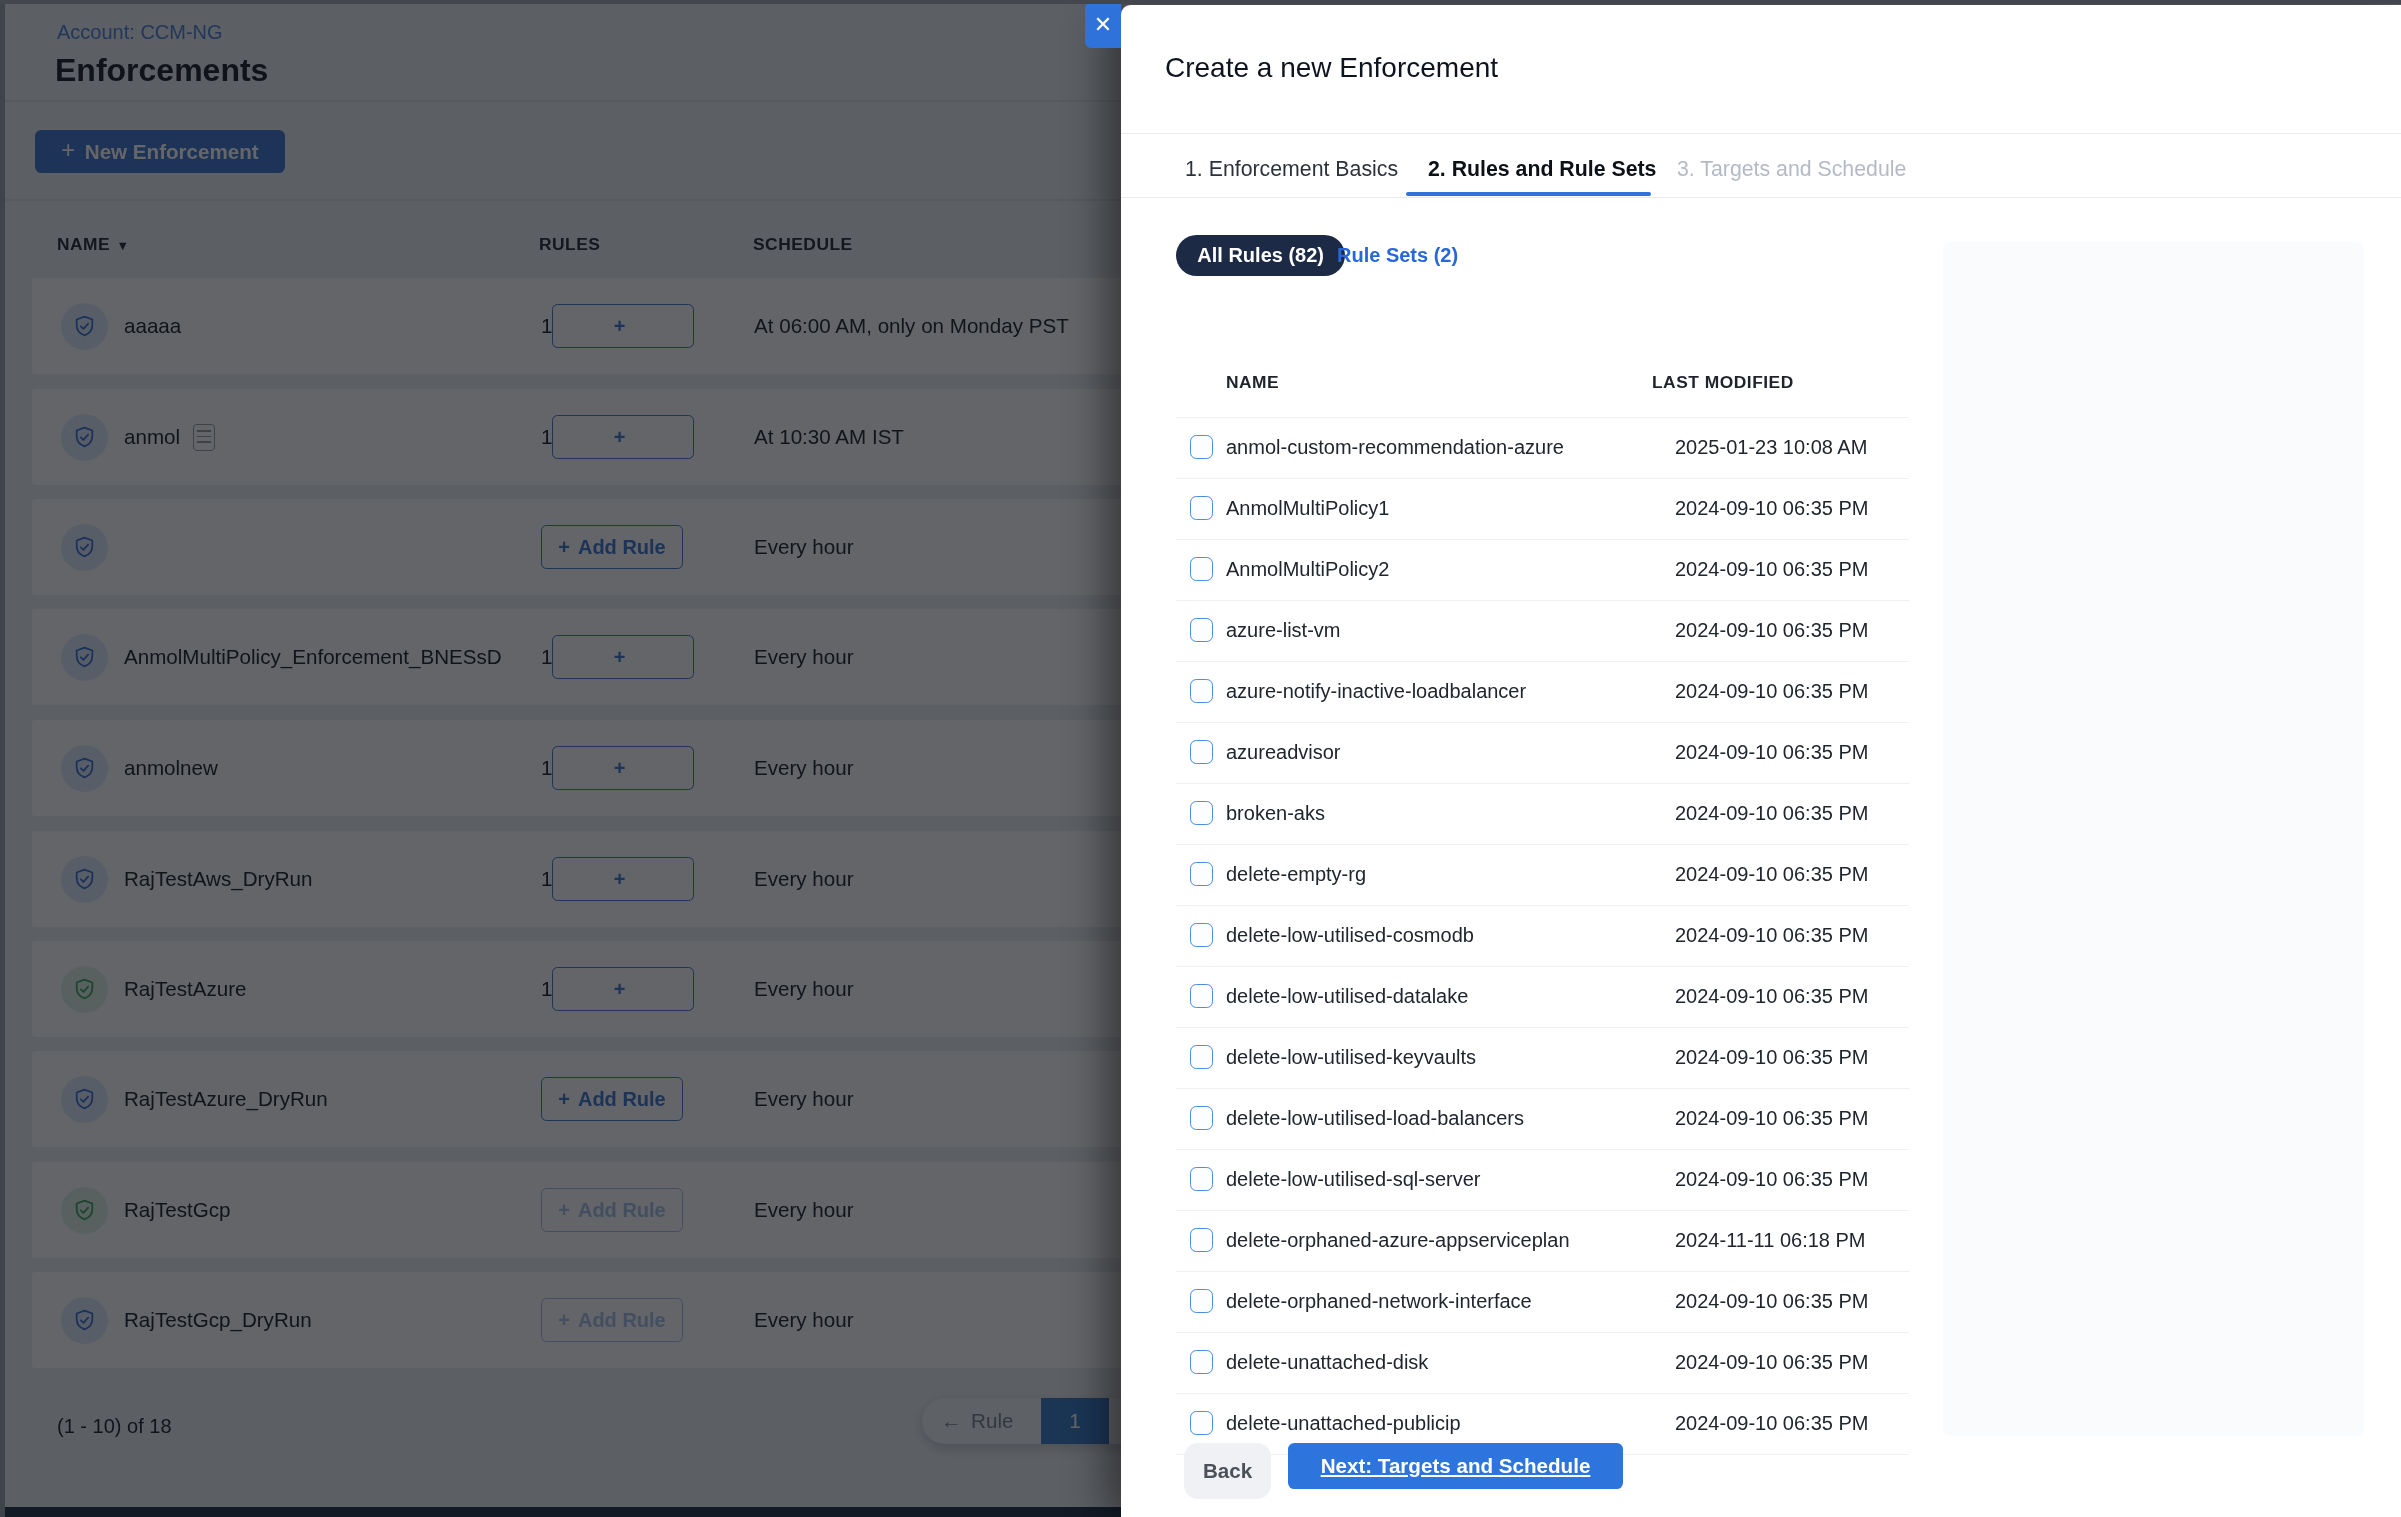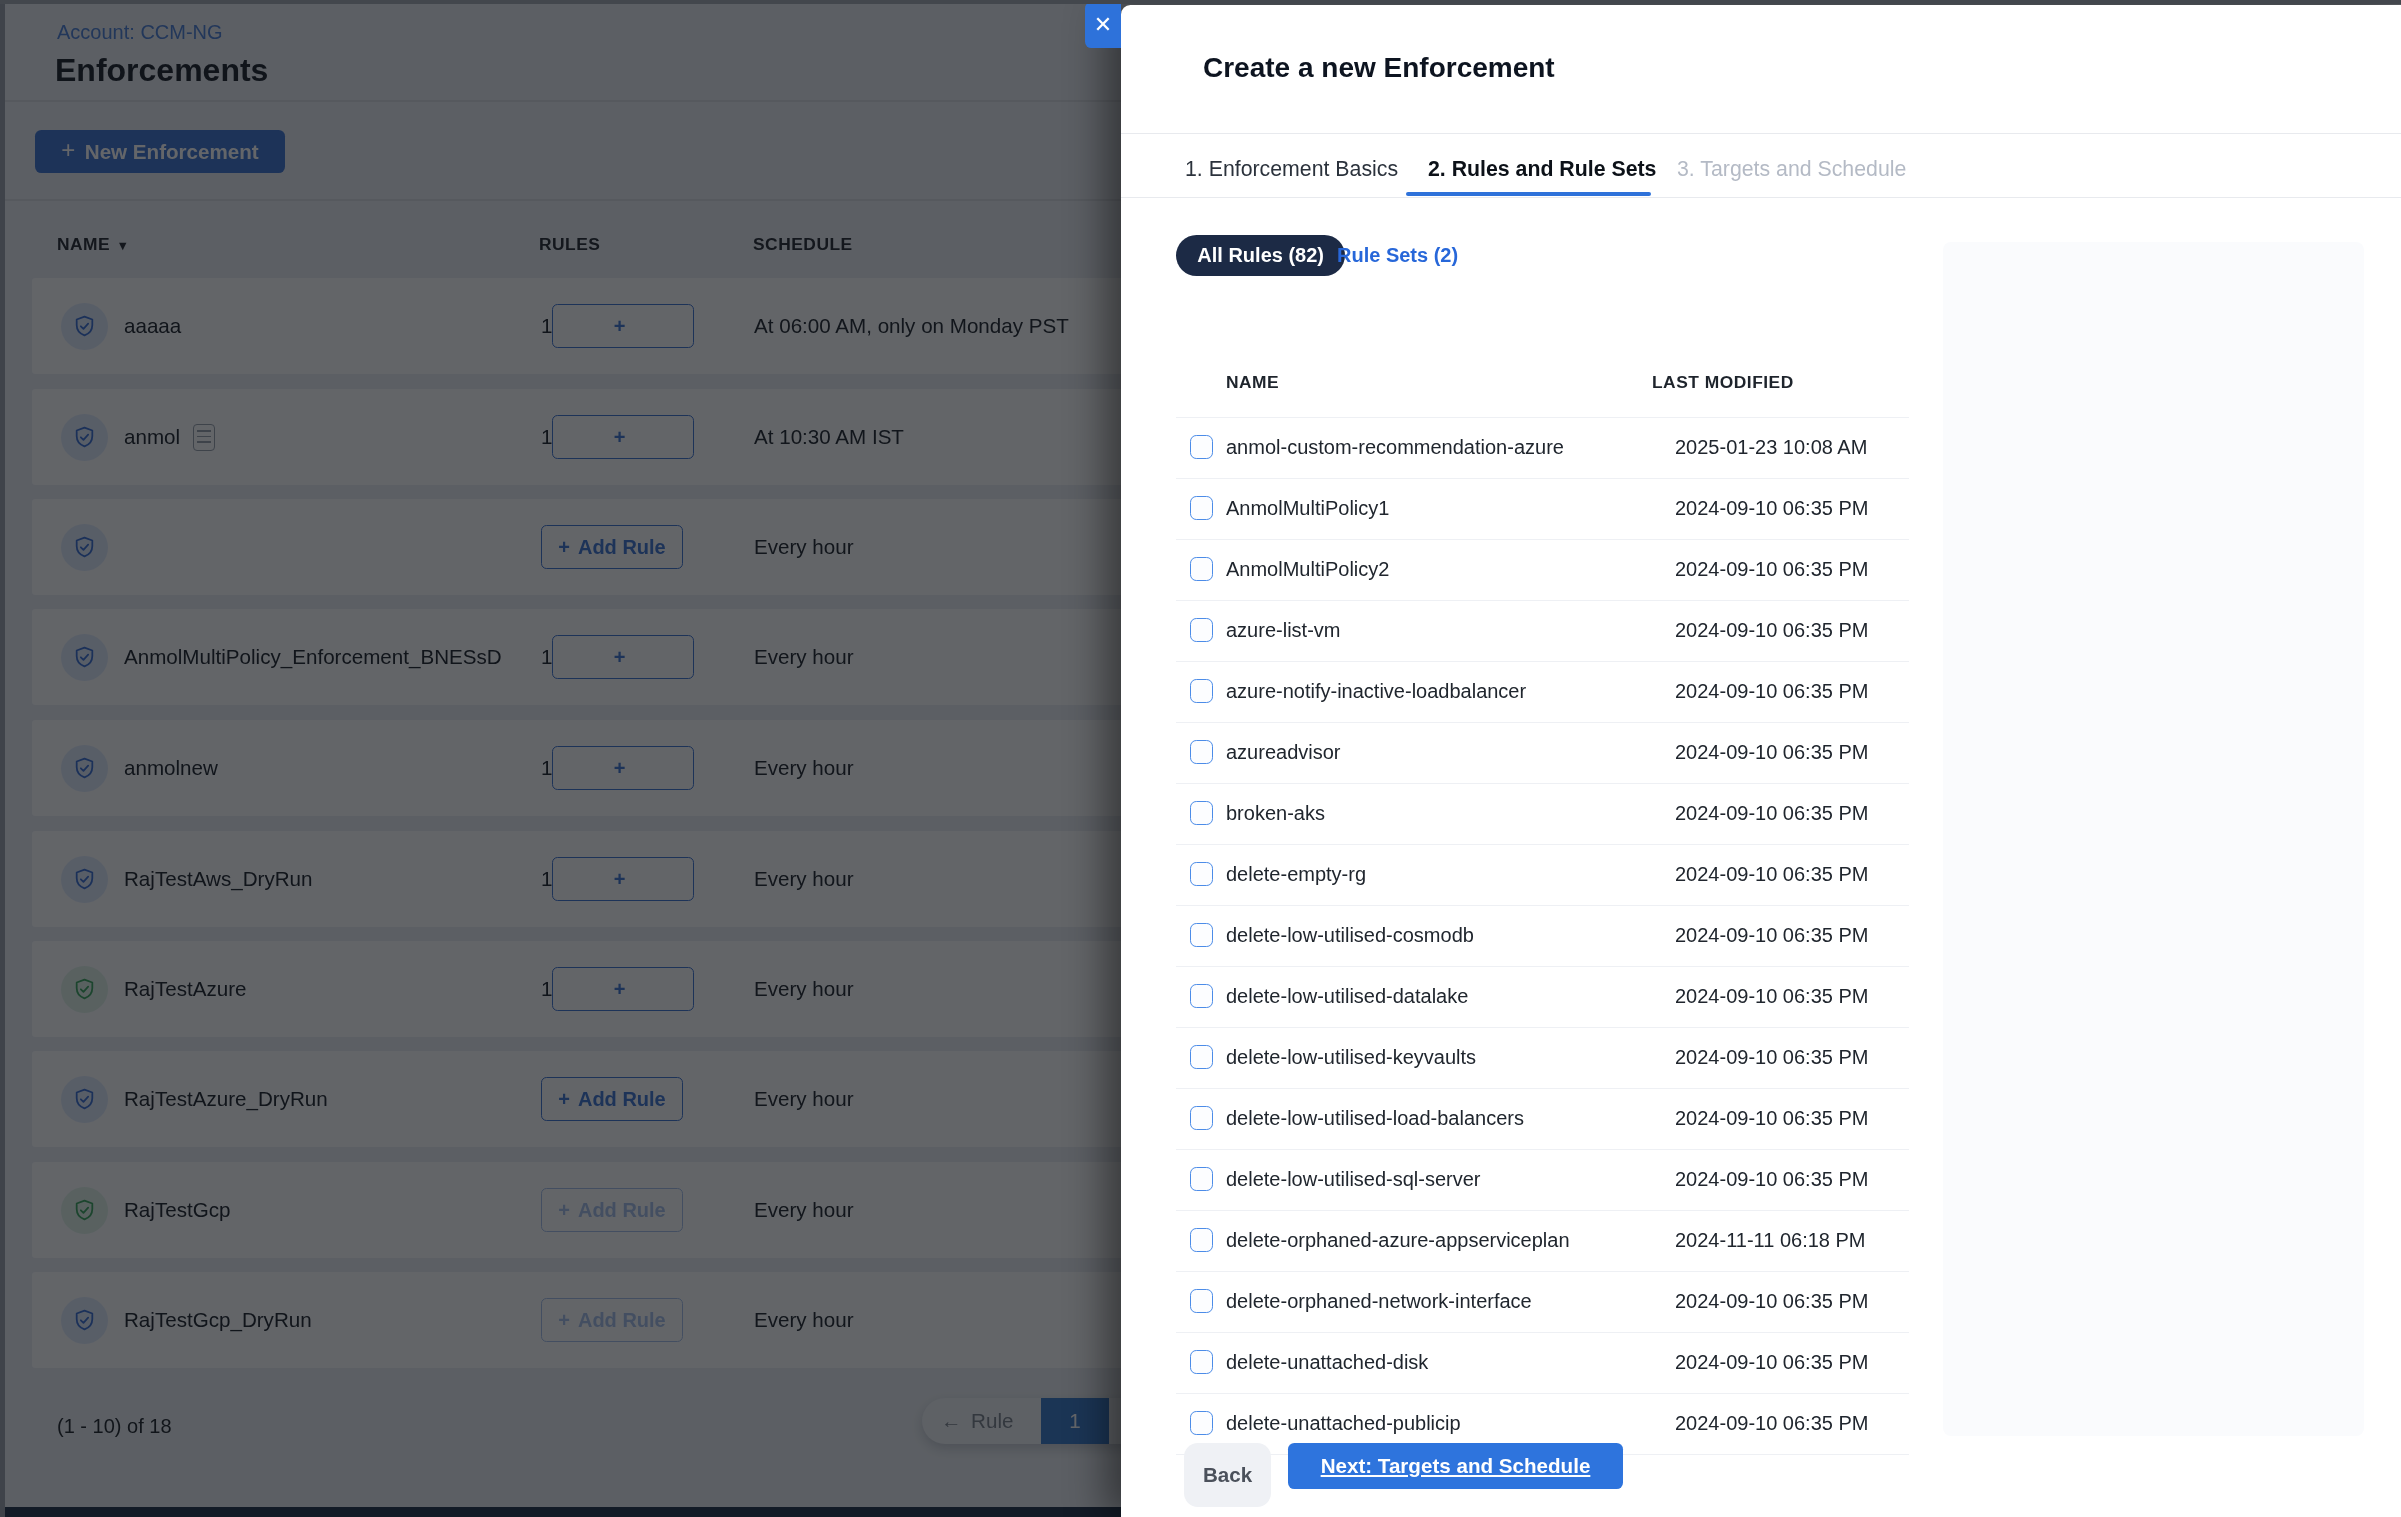--- a/index.html
+++ b/index.html
@@ -42,21 +42,21 @@
   .pag-page.active{left:1041px;background:#3b7ac9;color:#fff;}
   .pag-page.next{left:1109px;color:#7b828c;}
   .bg-footer{position:absolute;left:0;right:0;bottom:0;height:11px;background:#24344e;}
   
   .overlay{position:absolute;inset:0;background:rgba(10,13,18,0.63);z-index:5;}
   
   .modal{position:absolute;left:1121px;top:4.7px;width:1281px;height:1513px;background:#fff;
          border-radius:9.5px 0 0 0;box-shadow:-14.2px 0 40px rgba(0,0,0,.45);z-index:10;}
   .close-btn{position:absolute;left:-36px;top:-2.4px;width:36px;height:46px;background:#2e72da;border:none;
              border-radius:6.3px 0 0 6.3px;color:#fff;font-size:22px;display:flex;align-items:center;justify-content:center;cursor:pointer;}
-  .m-title{position:absolute;left:44px;top:47px;font-size:28px;font-weight:700;color:#0d1420;margin-left:38px;}
+  .m-title{position:absolute;left:44px;top:47px;font-size:28px;font-weight:400;color:#0d1420;}
   .m-div1{position:absolute;left:0;right:0;top:128px;height:1.6px;background:#e8eaee;}
   .m-div2{position:absolute;left:0;right:0;top:192px;height:1.6px;background:#e8eaee;}
   .tab{position:absolute;top:152px;font-size:21.3px;cursor:pointer;white-space:nowrap;text-align:right;}
   .tab.t1{left:64px;color:#2b323c;font-weight:500;}
   .tab.t2{left:307px;color:#0c1118;font-weight:700;}
   .tab.t3{left:556px;color:#b4bac5;font-weight:500;}
   .tab-underline{position:absolute;left:285px;top:187px;width:245px;height:4.7px;background:#2e72da;border-radius:2.4px;}
   .pill-allrules{position:absolute;left:55px;top:230px;height:41px;padding:0 21.3px;background:#1c2a45;border:none;
                  border-radius:20.6px;color:#fff;font-size:20px;font-weight:700;display:flex;align-items:center;cursor:pointer;text-align:center;}
   .link-rulesets{position:absolute;left:216px;top:230px;height:41px;display:flex;align-items:center;
@@ -70,21 +70,21 @@
   .searchbox input::placeholder{color:#99a1ac;}
   .m-thead{position:absolute;top:367px;font-size:17.4px;font-weight:700;color:#1e242c;letter-spacing:0.5px;}
   .m-rows{position:absolute;left:55px;top:412px;width:733px;}
   .m-row{position:relative;height:60px;border-top:1.6px solid #eef0f4;}
   .m-row:last-child{border-bottom:1.6px solid #eef0f4;}
   .chk{position:absolute;left:14.2px;top:17.4px;width:20.6px;height:22px;background:#fcfdff;
        border:1.6px solid #4c8ce8;border-radius:6.3px;cursor:pointer;}
   .m-name{position:absolute;left:50px;top:0;height:60px;display:flex;align-items:center;font-size:20px;color:#20262e;}
   .m-date{position:absolute;left:499px;top:0;height:60px;display:flex;align-items:center;font-size:20px;color:#20262e;}
   .side-panel{position:absolute;left:822px;top:237px;width:421px;height:1194px;background:#fafbfd;border-radius:8px;}
-  .btn-back{position:absolute;left:63px;top:1438px;width:87px;height:64px;background:#eff1f5;border:none;
+  .btn-back{position:absolute;left:63px;top:1438px;width:87px;height:56px;background:#eff1f5;border:none;
             border-radius:14px;font-size:20.6px;font-weight:600;color:#4b515b;cursor:pointer;font-family:inherit;}
   .btn-next{position:absolute;left:167px;top:1438px;width:335px;height:46px;background:#2e74dd;border:none;
             border-radius:6.3px;font-size:20.6px;font-weight:700;color:#fff;cursor:pointer;font-family:inherit;text-decoration:underline;}
   
   .top-strip{position:absolute;left:0;right:0;top:0;height:4px;background:#43474d;z-index:20;}
   .left-strip{position:absolute;left:0;top:0;bottom:0;width:4.7px;background:#3f434a;z-index:6;}
 </style>
 </head>
 <body>
 

